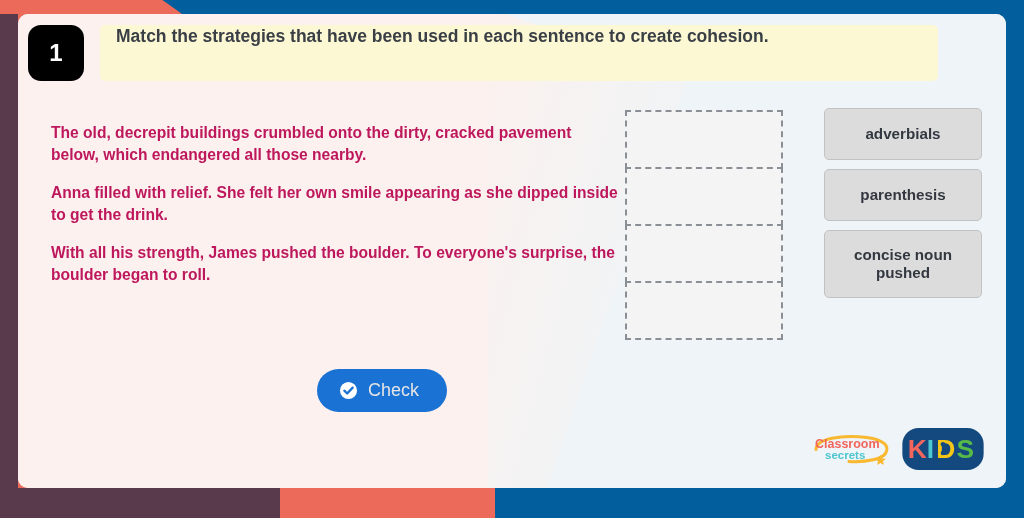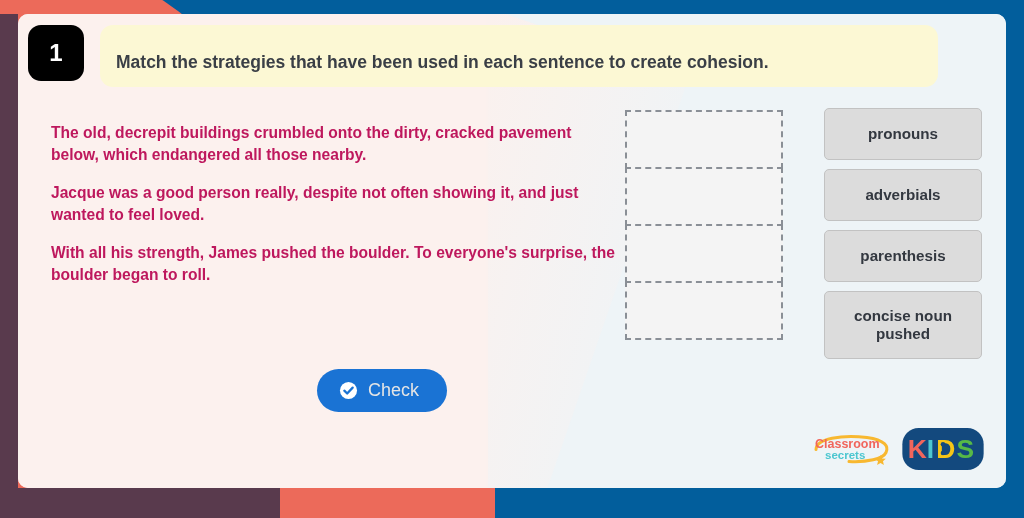--- a/index.html
+++ b/index.html
@@ -103,22 +103,22 @@
     font-size: 24px;
     font-weight: bold;
     display: flex;
     align-items: center;
     justify-content: center;
     flex: 0 0 auto;
   }
   .q-banner {
     flex: 1;
     background: #fcf8d4;
-    border-radius: 13px;
-    padding: 26px 16px 13px 16px;
+    border-radius: 5px;
+    padding: 0 16px 13px 16px;
     color: #3a3f46;
     font-size: 17.5px;
     font-weight: bold;
     line-height: 1.34;
     min-height: 56px;
   }
 
   
   .sentences {
     position: absolute;
@@ -237,33 +237,32 @@
 
     <div class="card-inner">
 
       <div class="header-row">
         <div class="q-badge">1</div>
         <div class="q-banner">Match the strategies that have been used in each sentence to create cohesion.</div>
       </div>
 
       <div class="sentences">
         <p class="sentence">The old, decrepit buildings crumbled onto the dirty, cracked pavement below, which endangered all those nearby.</p>
-        <p class="sentence">Jacque was a good person really, despite not often showing it, and just wanted to feel loved.</p>
+        <p class="sentence">Anna filled with relief. She felt her own smile appearing as she dipped inside to get the drink.</p>
         <p class="sentence">With all his strength, James pushed the boulder. To everyone's surprise, the boulder began to roll.</p>
       </div>
 
       <div class="dropzones">
         <div class="dropzone"></div>
         <div class="dropzone"></div>
         <div class="dropzone"></div>
         <div class="dropzone"></div>
       </div>
 
       <div class="options">
-        <div class="option">pronouns</div>
         <div class="option">adverbials</div>
         <div class="option">parenthesis</div>
         <div class="option">concise noun pushed</div>
       </div>
 
       <div class="check-wrap">
         <button class="check-btn">
           <svg class="check-icon" viewBox="0 0 20 20">
             <circle cx="10" cy="10" r="9" fill="#ffffff"></circle>
             <path d="M5.6 10.2 L8.6 13.1 L14.4 7.0" fill="none" stroke="#1a73d4" stroke-width="2.4" stroke-linecap="round" stroke-linejoin="round"></path>

